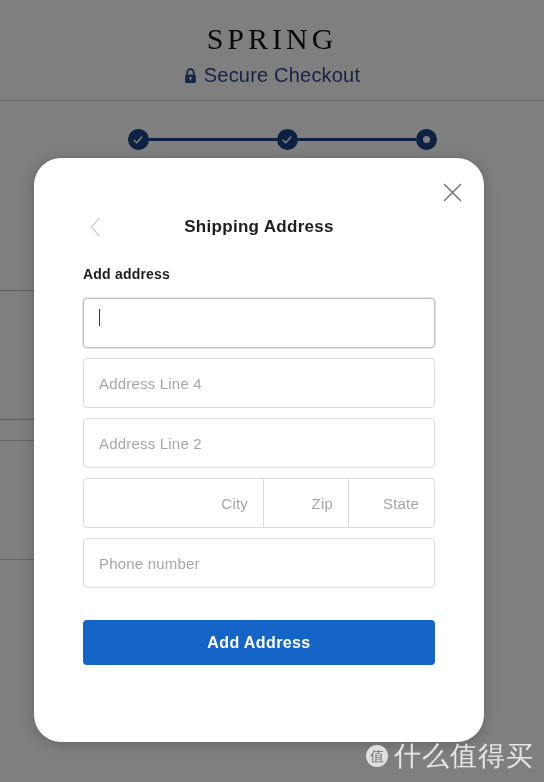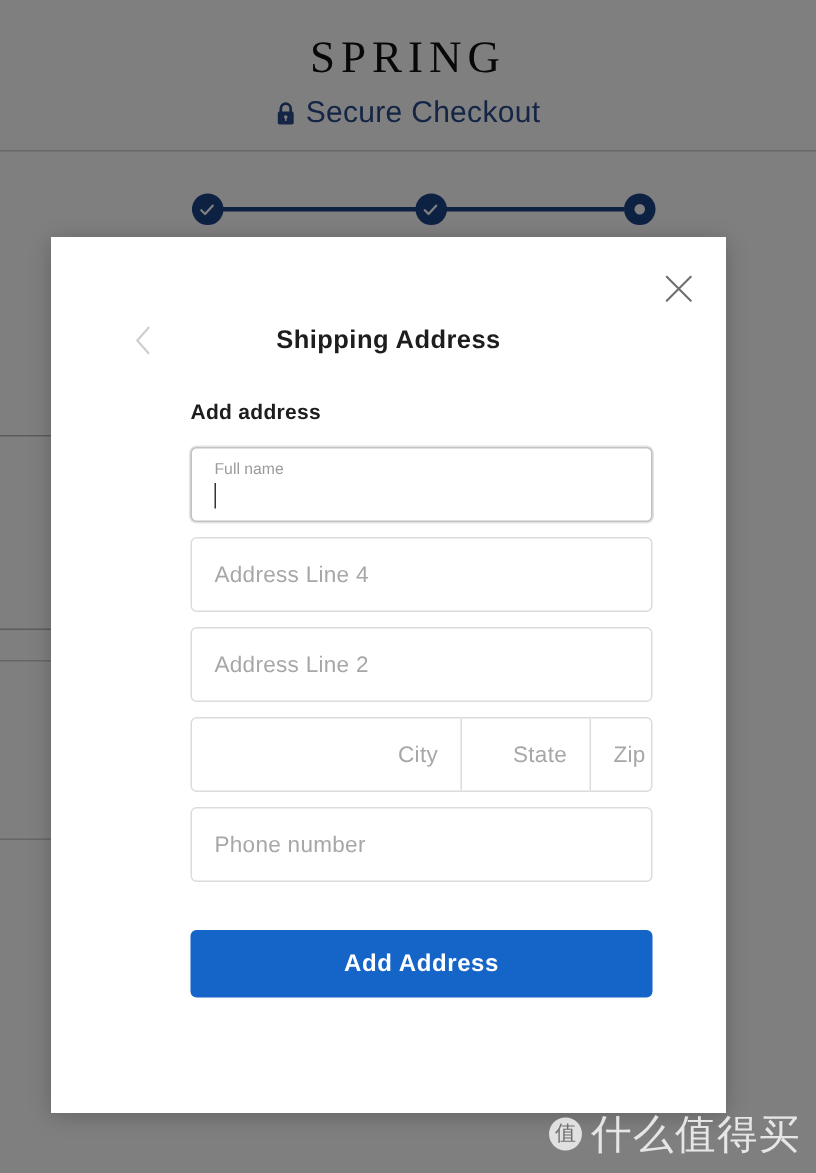--- a/index.html
+++ b/index.html
@@ -146,20 +146,21 @@
 
   
   .modal {
     position: absolute;
     left: 34px;
     top: 158px;
     width: 450px;
     height: 584px;
     background: #ffffff;
     box-shadow: 0 2px 14px rgba(0, 0, 0, 0.22);
+    border-radius: 27px;
   }
 
   .modal-close {
     position: absolute;
     top: 20px;
     right: 18px;
     width: 28px;
     height: 28px;
     display: flex;
     align-items: center;
@@ -192,21 +193,21 @@
 
   .modal-title {
     width: 100%;
     text-align: center;
     font-size: 17px;
     font-weight: bold;
     color: #1d1d1d;
     letter-spacing: 0.3px;
   }
 
-  .modal-body { padding: 0 49px; margin-left: 44px; }
+  .modal-body { padding: 0 49px; }
 
   .section-label {
     font-size: 14px;
     font-weight: bold;
     color: #1d1d1d;
     margin-top: 8px;
     margin-bottom: 16px;
     letter-spacing: 0.2px;
   }
 
@@ -392,42 +393,41 @@
       </div>
       <div class="modal-title">Shipping Address</div>
     </div>
 
     <div class="modal-body">
 
       <div class="section-label">Add address</div>
 
       <div class="field focused">
         <div style="width:100%">
-          <span class="float-label">Full name</span>
           <span class="caret"></span>
         </div>
       </div>
 
       <div class="field">
         <span class="placeholder">Address Line 4</span>
       </div>
 
       <div class="field">
         <span class="placeholder">Address Line 2</span>
       </div>
 
       <div class="field-row">
         <div class="cell cell-city">
           <span class="placeholder">City</span>
         </div>
+        <div class="cell cell-zip">
+          <span class="placeholder">Zip</span>
+        </div>
         <div class="cell cell-state">
           <span class="placeholder">State</span>
-        </div>
-        <div class="cell cell-zip">
-          <span class="placeholder">Zip</span>
         </div>
       </div>
 
       <div class="field">
         <span class="placeholder">Phone number</span>
       </div>
 
       <button class="submit-btn">Add Address</button>
     </div>
   </div>

